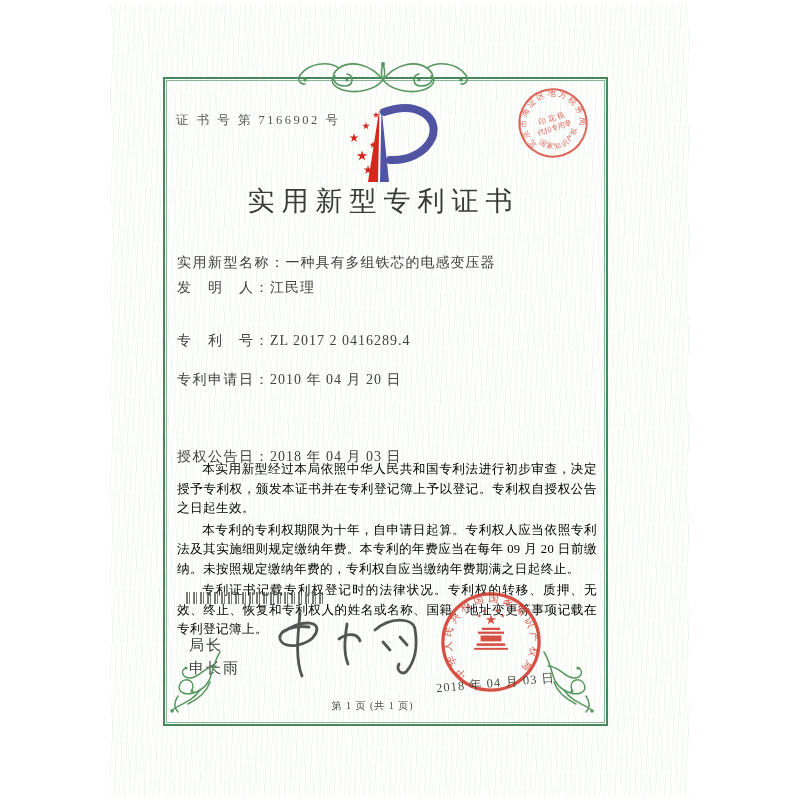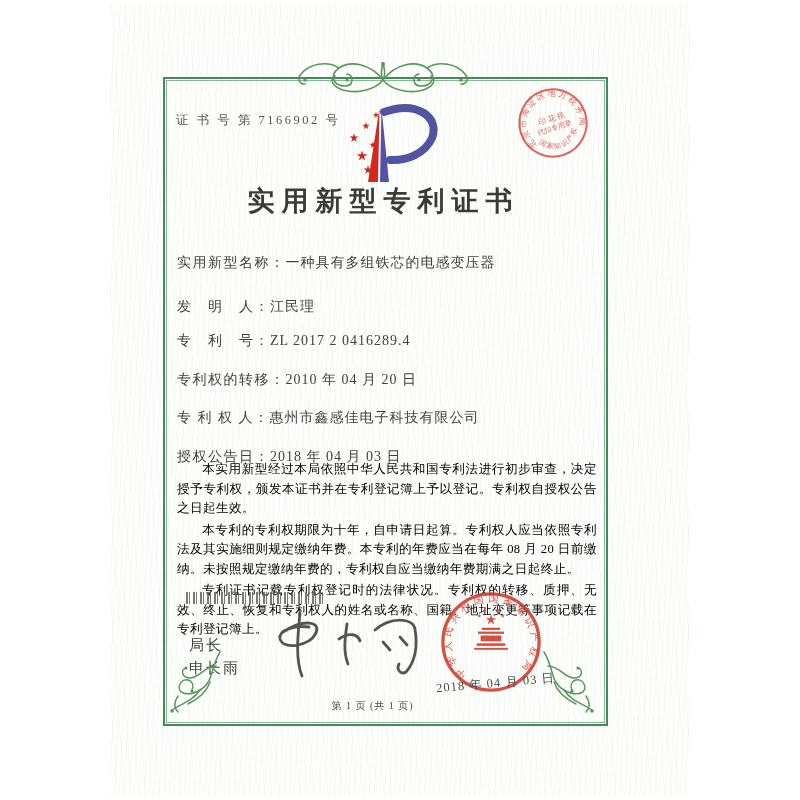--- a/index.html
+++ b/index.html
@@ -10,21 +10,21 @@
          background:
            repeating-linear-gradient(93deg, rgba(150,200,160,.10) 0 1px, transparent 1px 5px),
            repeating-linear-gradient(86deg, rgba(140,195,155,.08) 0 1px, transparent 1px 7px),
            #fffffe;}
   .frame{position:absolute;left:163px;top:77px;width:441px;height:645px;
          border:2px solid #47885a;}
   .frame-inner{position:absolute;inset:1px;border:1px solid #8ab697;}
   .cert-number{position:absolute;left:176px;top:112px;font-size:12.5px;
                letter-spacing:2.5px;color:#55554f;white-space:nowrap;}
   .title{position:absolute;left:163px;top:183px;width:441px;text-align:center;
-         font-size:27px;letter-spacing:7px;color:#3a3a36;font-weight:700;white-space:nowrap;}
+         font-size:27px;letter-spacing:7px;color:#3a3a36;font-weight:400;white-space:nowrap;}
   .field{position:absolute;left:177px;font-size:14px;color:#44423d;white-space:nowrap;
          letter-spacing:1px;}
   .field .lbl{letter-spacing:1.5px;}
   .body-block{position:absolute;left:177px;top:460px;width:420px;}
   .body-block p{margin:0 0 2px 0;font-size:12.6px;line-height:19.5px;text-align:justify;
                 text-indent:2em;color:#000000;letter-spacing:.4px;}
   .barcode{position:absolute;left:186px;top:592px;width:138px;height:12px;opacity:.78;
            background:repeating-linear-gradient(90deg,
              #54574e 0 2px, transparent 2px 3px,
              #54574e 3px 4px, transparent 4px 7px,
@@ -139,39 +139,36 @@
     </text>
     <text x="55" y="52" text-anchor="middle" font-size="11.5" fill="#d84436" font-family="Liberation Serif,serif">印 花 税</text>
     <text x="55" y="66" text-anchor="middle" font-size="10.5" fill="#d84436" font-family="Liberation Serif,serif">代扣专用章</text>
   </svg>
 
   <div class="title">实用新型专利证书</div>
 
   <div class="field" style="top:254px">
     <span class="lbl">实用新型名称：</span><span>一种具有多组铁芯的电感变压器</span>
   </div>
-  <div class="field" style="top:298px">
+  <div class="field" style="top:279px">
     <span class="lbl">发　明　人：</span><span>江民理</span>
   </div>
   <div class="field" style="top:332px">
     <span class="lbl">专　利　号：</span><span>ZL 2017 2 0416289.4</span>
   </div>
   <div class="field" style="top:371px">
-    <span class="lbl">专利权的转移：</span><span>2010 年 04 月 20 日</span>
-  </div>
-  <div class="field" style="top:409px">
-    <span class="lbl">专 利 权 人：</span><span>惠州市鑫感佳电子科技有限公司</span>
+    <span class="lbl">专利申请日：</span><span>2010 年 04 月 20 日</span>
   </div>
   <div class="field" style="top:448px">
     <span class="lbl">授权公告日：</span><span>2018 年 04 月 03 日</span>
   </div>
 
   <div class="body-block">
     <p>本实用新型经过本局依照中华人民共和国专利法进行初步审查，决定授予专利权，颁发本证书并在专利登记簿上予以登记。专利权自授权公告之日起生效。</p>
-    <p>本专利的专利权期限为十年，自申请日起算。专利权人应当依照专利法及其实施细则规定缴纳年费。本专利的年费应当在每年 08 月 20 日前缴纳。未按照规定缴纳年费的，专利权自应当缴纳年费期满之日起终止。</p>
+    <p>本专利的专利权期限为十年，自申请日起算。专利权人应当依照专利法及其实施细则规定缴纳年费。本专利的年费应当在每年 09 月 20 日前缴纳。未按照规定缴纳年费的，专利权自应当缴纳年费期满之日起终止。</p>
     <p>专利证书记载专利权登记时的法律状况。专利权的转移、质押、无效、终止、恢复和专利权人的姓名或名称、国籍、地址变更等事项记载在专利登记簿上。</p>
   </div>
 
   <div class="barcode"></div>
 
   <div class="signoff">
     <div>局长</div>
     <div>申长雨</div>
   </div>
 

